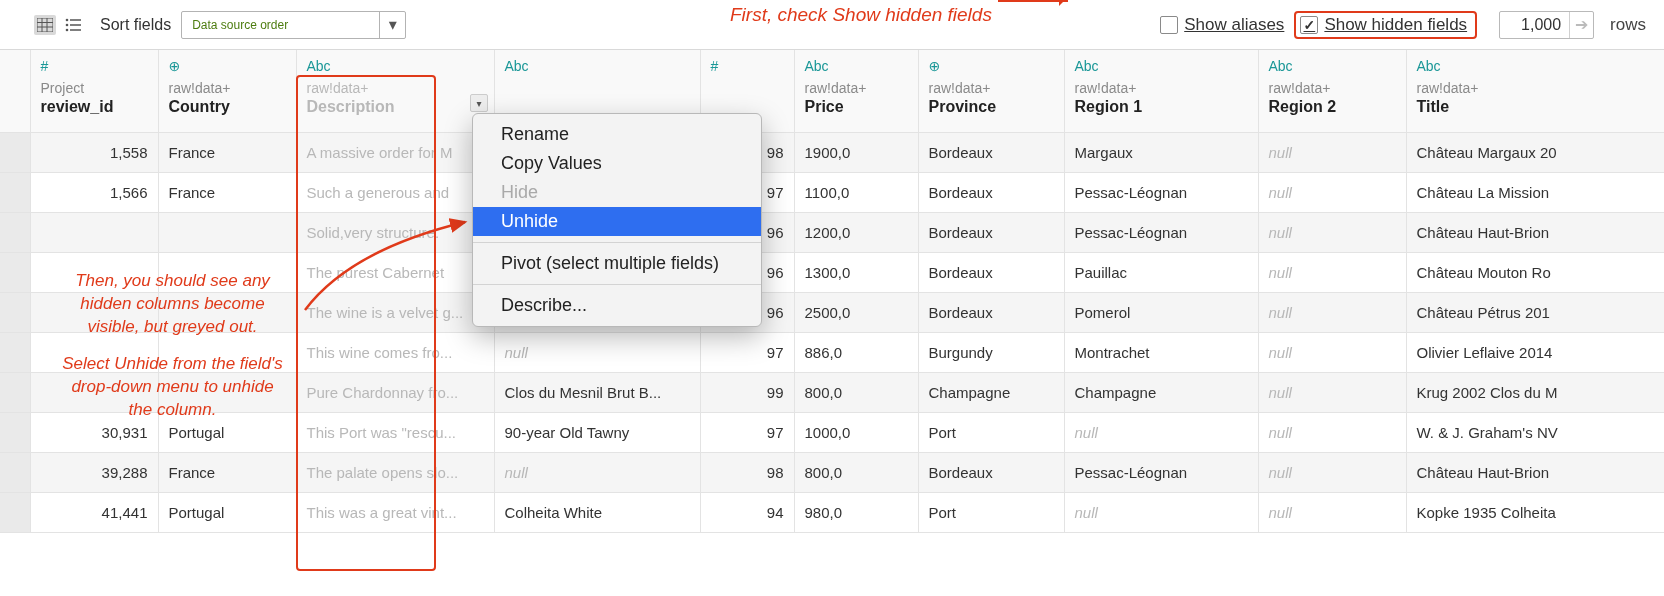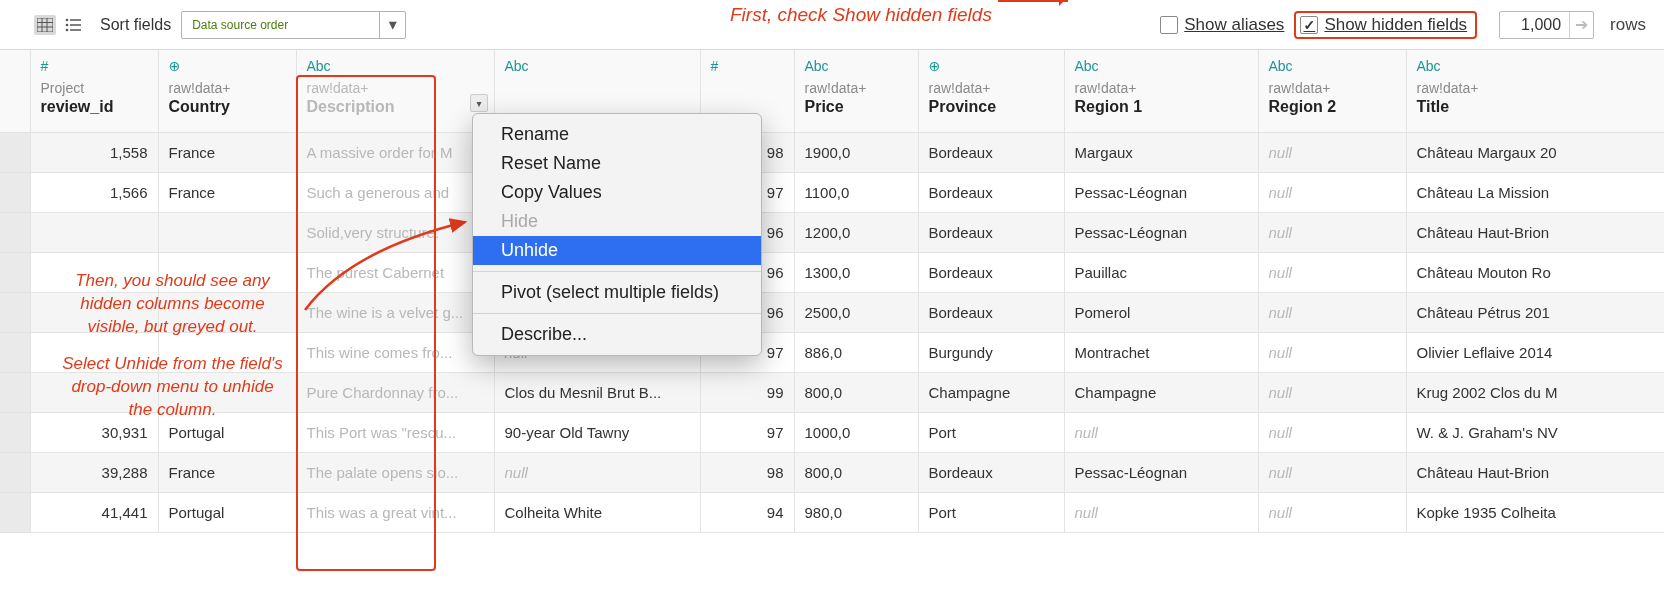--- a/index.html
+++ b/index.html
@@ -449,21 +449,20 @@
           <td class="null-cell">null</td>
           <td class="null-cell">null</td>
           <td>Kopke 1935 Colheita</td>
         </tr>
       </tbody>
   </table>
 </div>
 
 <div class="ctx-menu" id="ctx-menu">
     <div class="ctx-item">Rename</div>
-    <div class="ctx-item">Reset Name</div>
     <div class="ctx-item">Copy Values</div>
     <div class="ctx-item disabled">Hide</div>
     <div class="ctx-item highlight">Unhide</div>
     <div class="ctx-sep"></div>
     <div class="ctx-item">Pivot (select multiple fields)</div>
     <div class="ctx-sep"></div>
     <div class="ctx-item">Describe...</div>
   </div>
 
 <div class="desc-col-highlight"></div>

